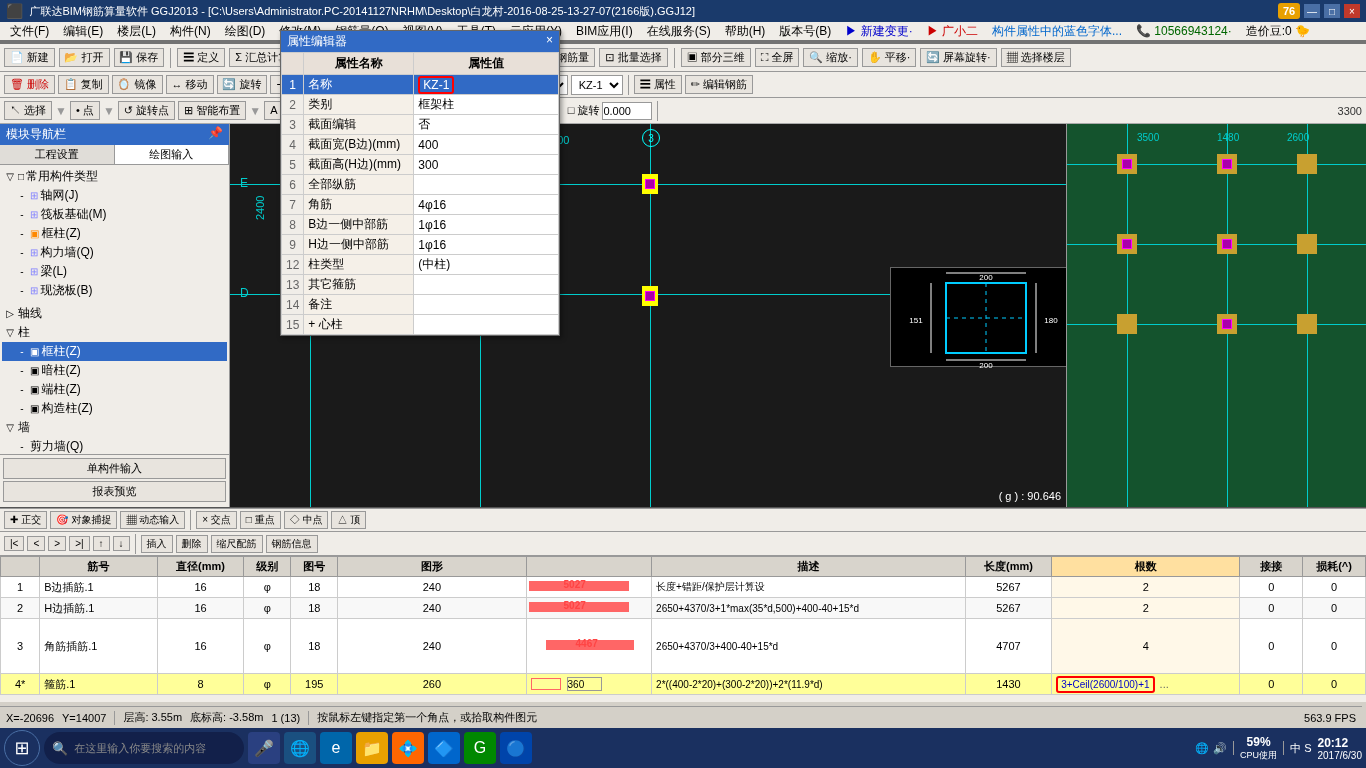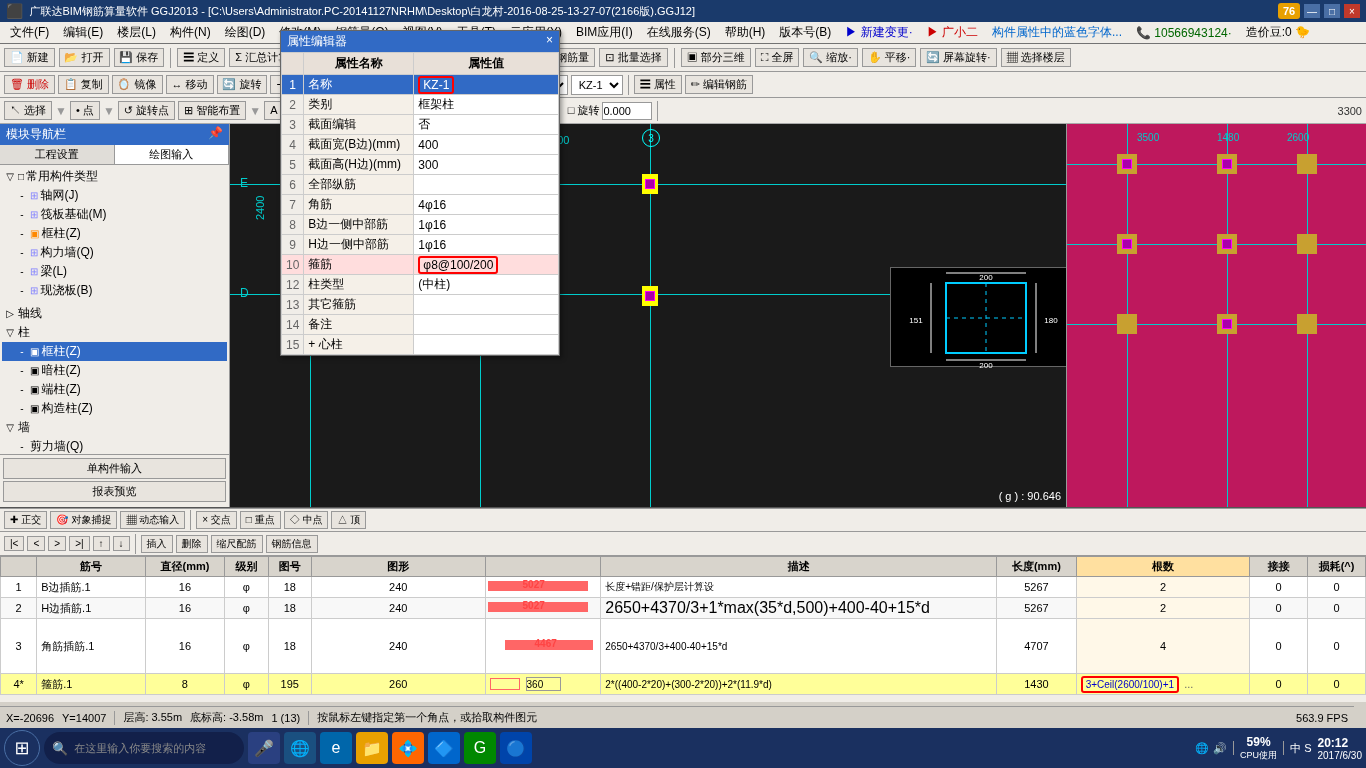--- a/index.html
+++ b/index.html
@@ -4,21 +4,21 @@
   <style>
     * { margin: 0; padding: 0; box-sizing: border-box; }
     body { width: 1366px; height: 768px; overflow: hidden; font-family: 'SimSun', '宋体', sans-serif; font-size: 12px; background: #d4d0c8; }
 
     
     #titlebar { background: #1a3a6b; color: #fff; height: 22px; display: flex; align-items: center; padding: 0 6px; justify-content: space-between; }
     #titlebar .ctrl-btn { background: #4a6fa5; border: none; color: #fff; width: 16px; height: 14px; font-size: 10px; cursor: pointer; display: flex; align-items: center; justify-content: center; }
     #titlebar .ctrl-btn.close { background: #c0392b; }
 
     
-    #menubar { background: #f0ede8; border-bottom: 1px solid #737373; height: 22px; display: flex; align-items: center; padding: 0 4px; gap: 2px; }
+    #menubar { background: #f0ede8; border-bottom: 4px solid #737373; height: 22px; display: flex; align-items: center; padding: 0 4px; gap: 2px; }
     .menu-item { padding: 1px 6px; cursor: pointer; font-size: 12px; }
 
     
     #toolbar { background: #f0ede8; border-bottom: 1px solid #999; height: 28px; display: flex; align-items: center; padding: 2px 4px; gap: 4px; overflow: hidden; }
     .tb-btn { background: #e8e4de; border: 1px solid #999; padding: 1px 5px; cursor: pointer; font-size: 11px; white-space: nowrap; display: flex; align-items: center; gap: 2px; }
     .tb-sep { width: 1px; height: 20px; background: #999; margin: 0 2px; }
 
     
     #toolbar2 { background: #f0ede8; border-bottom: 1px solid #999; height: 26px; display: flex; align-items: center; padding: 1px 4px; gap: 3px; overflow: hidden; }
 
@@ -365,21 +365,21 @@
               </svg>
             </div>
           </div>
         </div>
 
         <div style="position:absolute;bottom:5px;right:5px;color:#fff;font-size:11px;">( g ) : 90.646</div>
       </div>
     </div>
 
     <div id="right-panel" style="width:300px;background:#1a3a1a;position:relative;overflow:hidden;">
-      <div style="width:100%;height:100%;background:#be185d;position:relative;">
+      <div style="width:100%;height:100%;background:#14532d;position:relative;">
 
         <div style="position:absolute;top:40px;left:0;right:0;height:1px;background:#00cccc;"></div>
         <div style="position:absolute;top:120px;left:0;right:0;height:1px;background:#00cccc;"></div>
         <div style="position:absolute;top:200px;left:0;right:0;height:1px;background:#00cccc;"></div>
         <div style="position:absolute;left:60px;top:0;bottom:0;width:1px;background:#00cccc;"></div>
         <div style="position:absolute;left:160px;top:0;bottom:0;width:1px;background:#00cccc;"></div>
         <div style="position:absolute;left:240px;top:0;bottom:0;width:1px;background:#00cccc;"></div>
 
         <div style="position:absolute;left:50px;top:30px;width:20px;height:20px;background:#c8a030;"></div>
         <div style="position:absolute;left:150px;top:30px;width:20px;height:20px;background:#c8a030;"></div>
@@ -475,21 +475,21 @@
             <td style="text-align:center;">16</td>
             <td style="text-align:center;">φ</td>
             <td style="text-align:center;">18</td>
             <td style="text-align:center;">240</td>
             <td style="position:relative;padding:2px;">
               <div style="position:relative;height:16px;">
                 <div style="position:absolute;top:2px;left:0;width:100px;height:10px;background:#ff6666;"></div>
                 <span style="position:absolute;top:0;left:35px;font-size:10px;color:#ff4444;font-weight:bold;">5027</span>
               </div>
             </td>
-            <td style="font-size:16px;">2650+4370/3+1*max(35*d,500)+400-40+15*d</td>
+            <td style="font-size:10px;">2650+4370/3+1*max(35*d,500)+400-40+15*d</td>
             <td style="text-align:center;">5267</td>
             <td style="text-align:center;background:#fff8e8;">2</td>
             <td style="text-align:center;">0</td>
             <td style="text-align:center;">0</td>
           </tr>
           <tr>
             <td style="text-align:center;">3</td>
             <td>角筋插筋.1</td>
             <td style="text-align:center;">16</td>
             <td style="text-align:center;">φ</td>
@@ -589,27 +589,20 @@
       <tr>
         <td class="row-num">8</td>
         <td class="prop-name">B边一侧中部筋</td>
         <td class="prop-val">1φ16</td>
       </tr>
       <tr>
         <td class="row-num">9</td>
         <td class="prop-name">H边一侧中部筋</td>
         <td class="prop-val">1φ16</td>
       </tr>
-      <tr class="highlighted">
-        <td class="row-num">10</td>
-        <td class="prop-name">箍筋</td>
-        <td class="prop-val highlighted">
-          <span style="border:2px solid red;border-radius:3px;padding:0 3px;">φ8@100/200</span>
-        </td>
-      </tr>
       <tr>
         <td class="row-num">12</td>
         <td class="prop-name">柱类型</td>
         <td class="prop-val">(中柱)</td>
       </tr>
       <tr>
         <td class="row-num">13</td>
         <td class="prop-name">其它箍筋</td>
         <td class="prop-val"></td>
       </tr>
@@ -620,21 +613,21 @@
       </tr>
       <tr>
         <td class="row-num">15</td>
         <td class="prop-name">+ 心柱</td>
         <td class="prop-val"></td>
       </tr>
     </tbody>
   </table>
 </div>
 
-<div id="statusbar" style="position:absolute;bottom:40px;left:0;right:12px;background:#d4d0c8;border-top:1px solid #999;height:22px;display:flex;align-items:center;padding:0 6px;gap:8px;font-size:11px;">
+<div id="statusbar" style="position:absolute;bottom:40px;left:0;right:4px;background:#d4d0c8;border-top:1px solid #999;height:22px;display:flex;align-items:center;padding:0 6px;gap:8px;font-size:11px;">
   <span>X=-20696</span>
   <span>Y=14007</span>
   <div class="status-sep"></div>
   <span>层高: 3.55m</span>
   <span>底标高: -3.58m</span>
   <span>1 (13)</span>
   <div class="status-sep"></div>
   <span>按鼠标左键指定第一个角点，或拾取构件图元</span>
   <span style="margin-left:auto;">563.9 FPS</span>
 </div>

